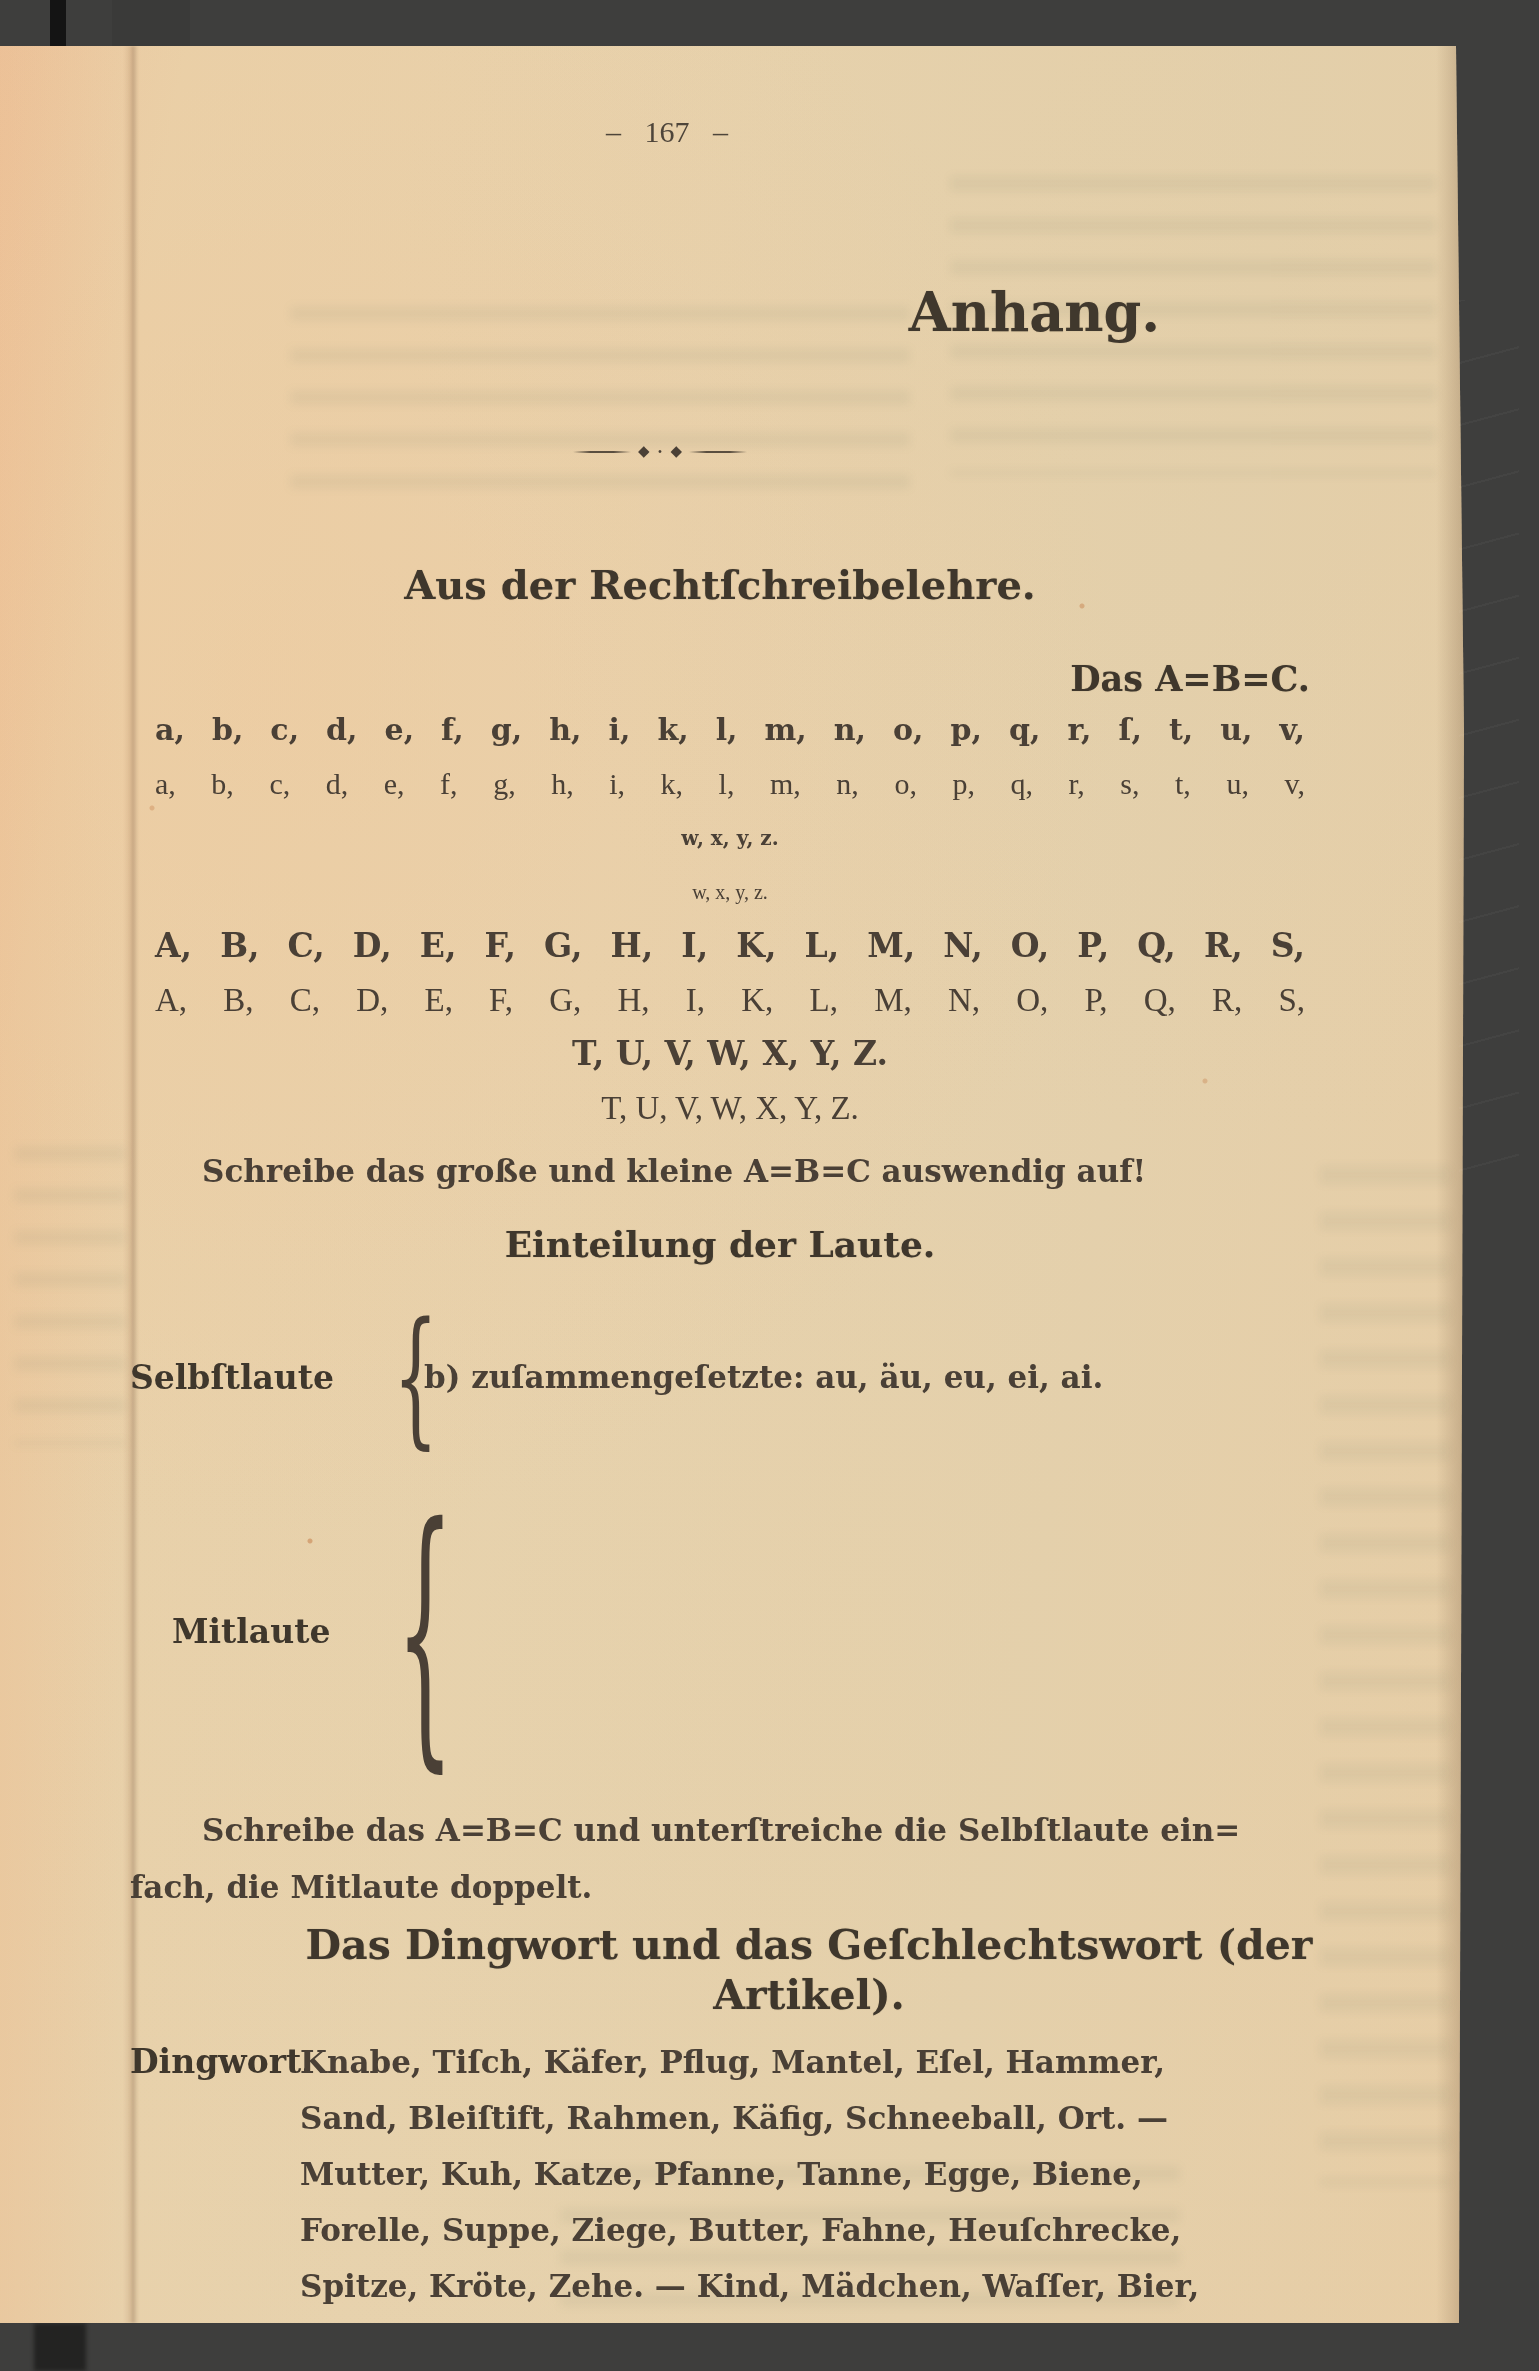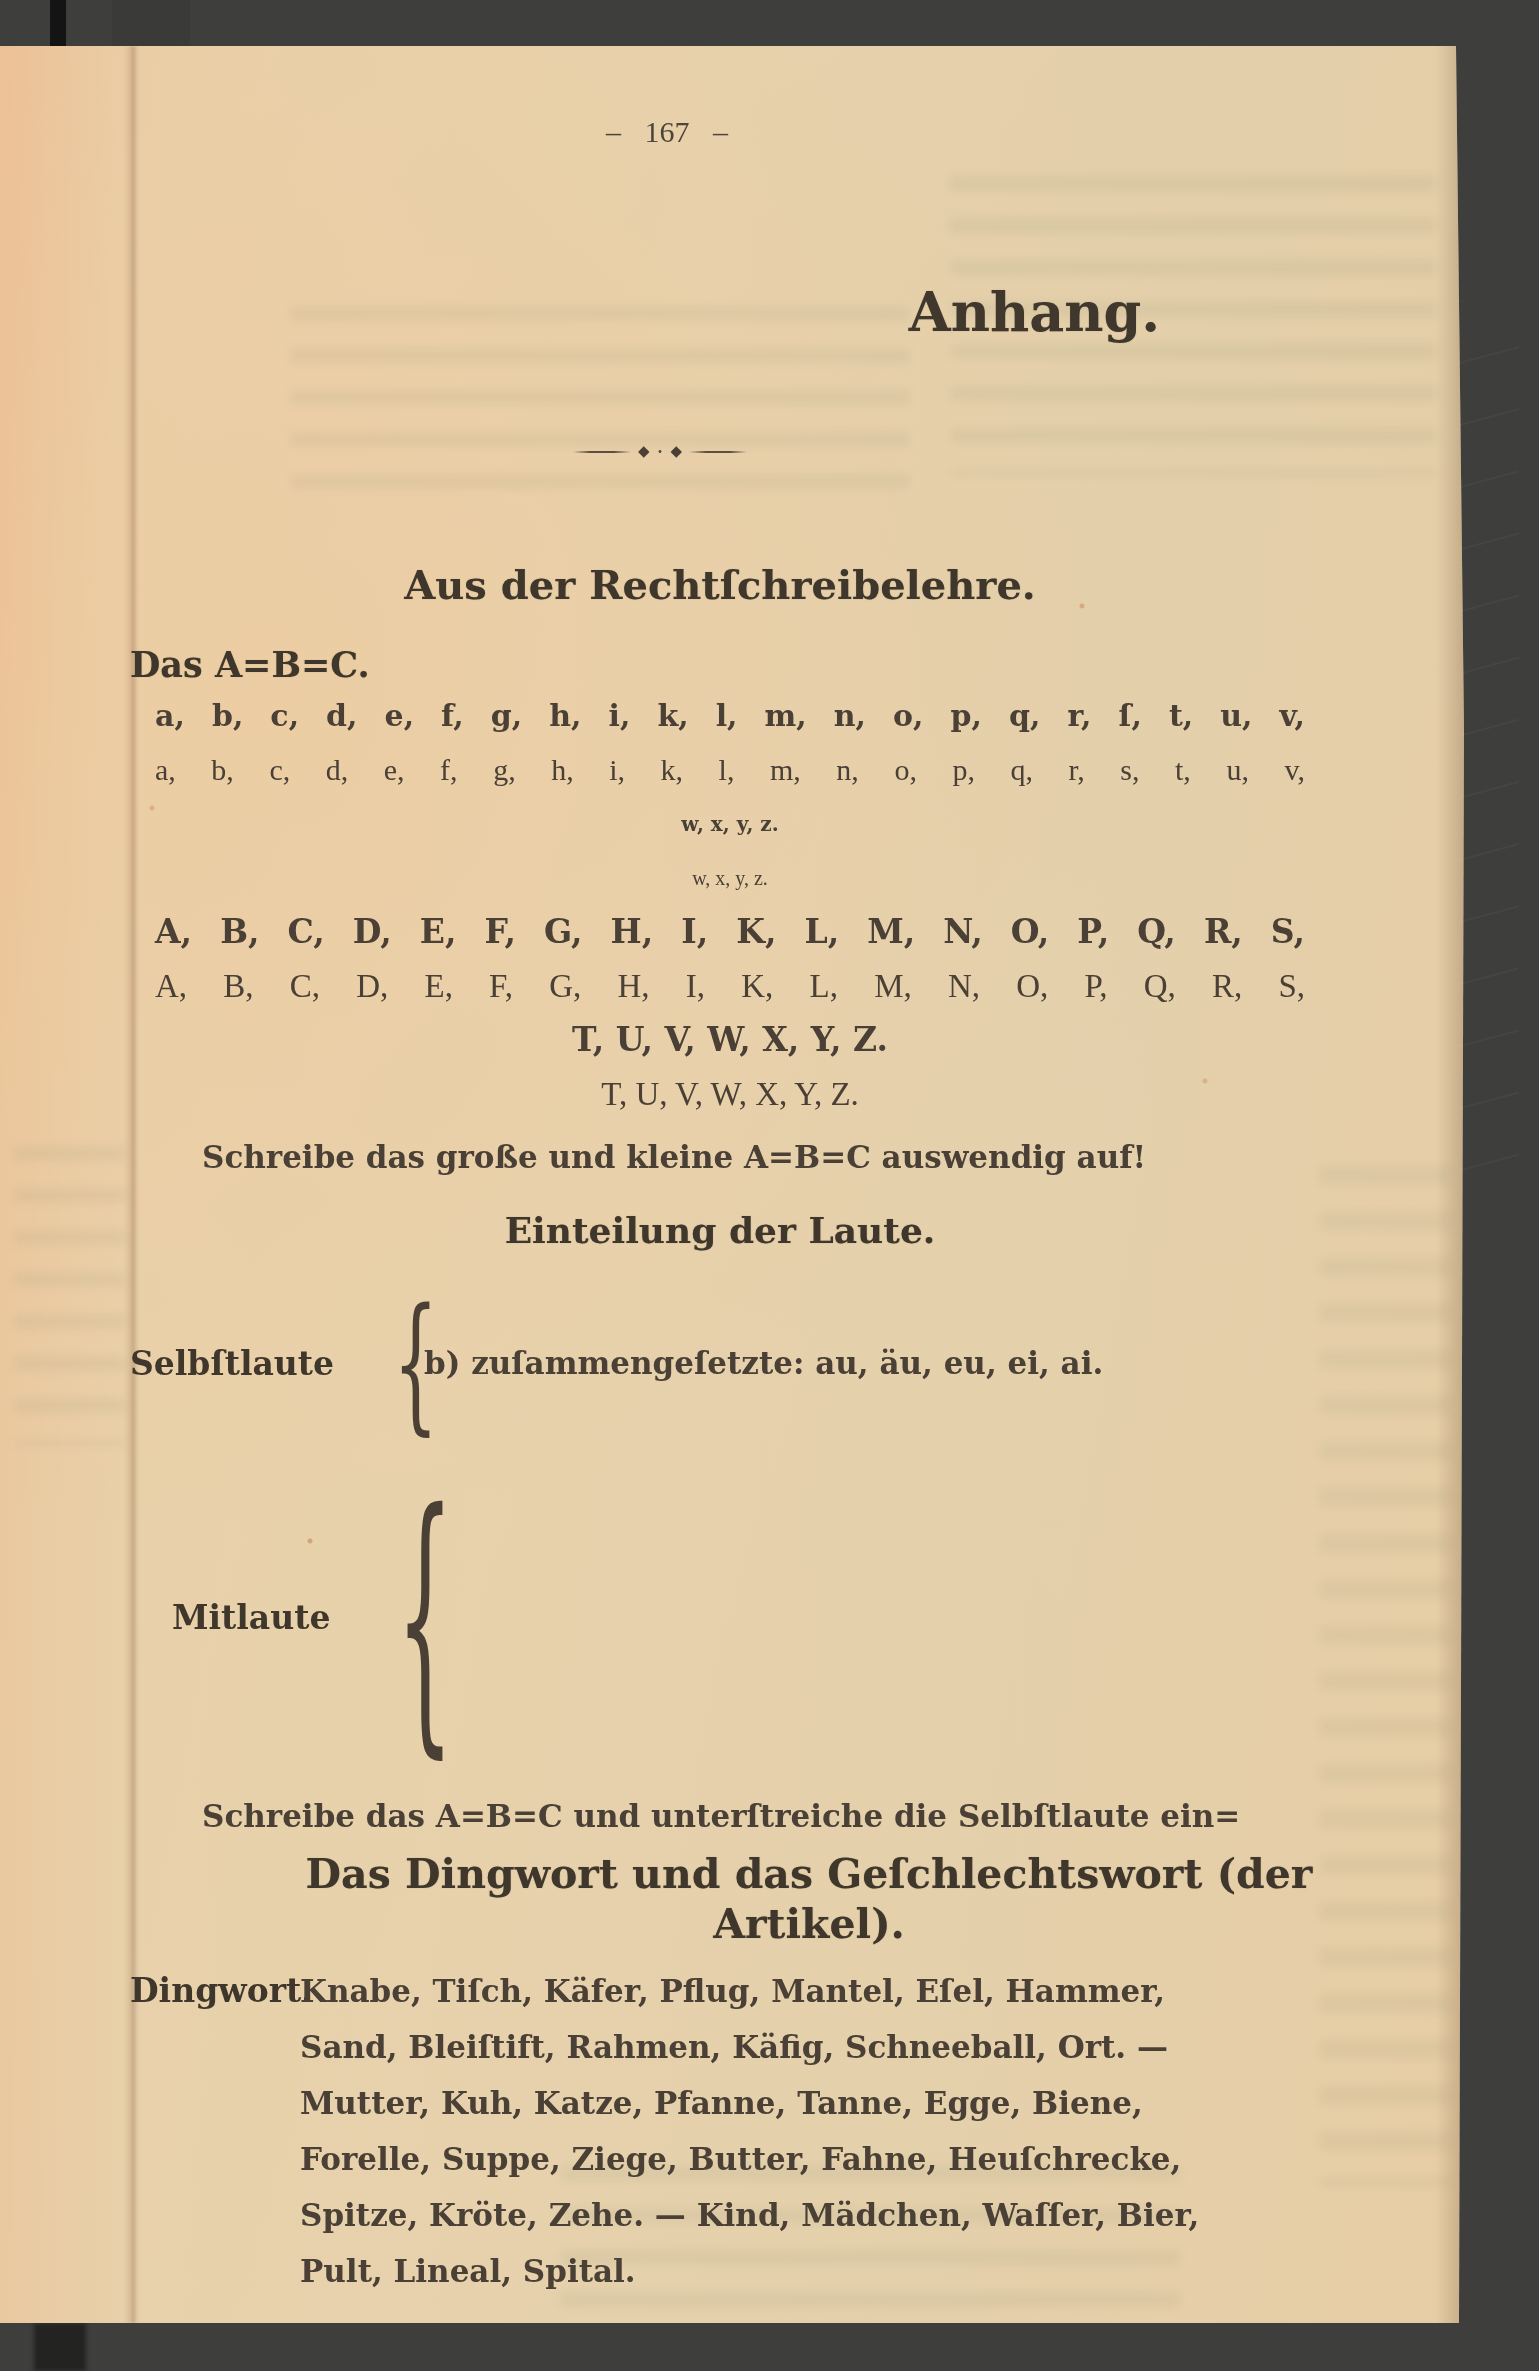--- a/index.html
+++ b/index.html
@@ -48,21 +48,21 @@
 
   .pageno{margin-top:58px;width:1074px;text-align:center;
       font-family:"Liberation Serif",serif;font-size:30px;line-height:40px;word-spacing:16px;color:#4e453a;}
   .title{margin-top:112px;width:1030px;text-align:right;font-size:54px;line-height:96px;color:#40382d;}
   .ornament{margin-top:84px;width:1060px;display:flex;align-items:center;justify-content:center;gap:7px;color:#4a4036;}
   .orn-line{width:58px;height:2px;background:linear-gradient(to right,transparent,#5a4e3f 30%,#5a4e3f 70%,transparent);}
   .orn-d{font-size:15px;line-height:15px;}
   .orn-dot{font-size:22px;line-height:10px;}
 
   .h1{margin-top:100px;width:1180px;text-align:center;font-size:40px;line-height:52px;color:#3f372c;}
-  .h2{margin-top:30px;width:1180px;text-align:left;font-size:35px;line-height:48px;color:#3f372c;}
+  .h2{margin-top:44px;width:1180px;text-align:right;font-size:35px;line-height:48px;color:#3f372c;}
 
   .abc{margin-left:25px;width:1150px;font-size:30px;line-height:54px;
        text-align:justify;text-align-last:justify;}
   .abc-c{margin-left:25px;width:1150px;font-size:20px;line-height:54px;text-align:center;text-align-last:center;}
   .caps{font-size:33px;}
 
   .exercise1{margin-top:8px;width:1262px;font-size:31px;line-height:56px;text-indent:72px;}
 
   .h3{margin-top:20px;width:1180px;text-align:center;font-size:36px;line-height:50px;color:#3f372c;}
 
@@ -148,20 +148,21 @@
         </div>
       </div>
 
       <div class="laute-block mit">
         <div class="laute-label fraktur">Mitlaute</div>
         <div class="brace brace-4">{</div>
       </div>
 
       <div class="exercise2 fraktur">
         <div class="first">Schreibe das A=B=C und unterſtreiche die Selbſtlaute ein=</div>
+        <div>fach, die Mitlaute doppelt.</div>
       </div>
 
       <div class="h4 fraktur ink-shadow">Das Dingwort und das Geſchlechtswort (der Artikel).</div>
 
       <div class="dingwort">
         <div class="ding-label fraktur">Dingwort.</div>
         <div class="ding-lines fraktur">
           <div>Knabe, Tiſch, Käfer, Pflug, Mantel, Eſel, Hammer,</div>
           <div>Sand, Bleiſtift, Rahmen, Käfig, Schneeball, Ort. —</div>
           <div>Mutter, Kuh, Katze, Pfanne, Tanne, Egge, Biene,</div>

